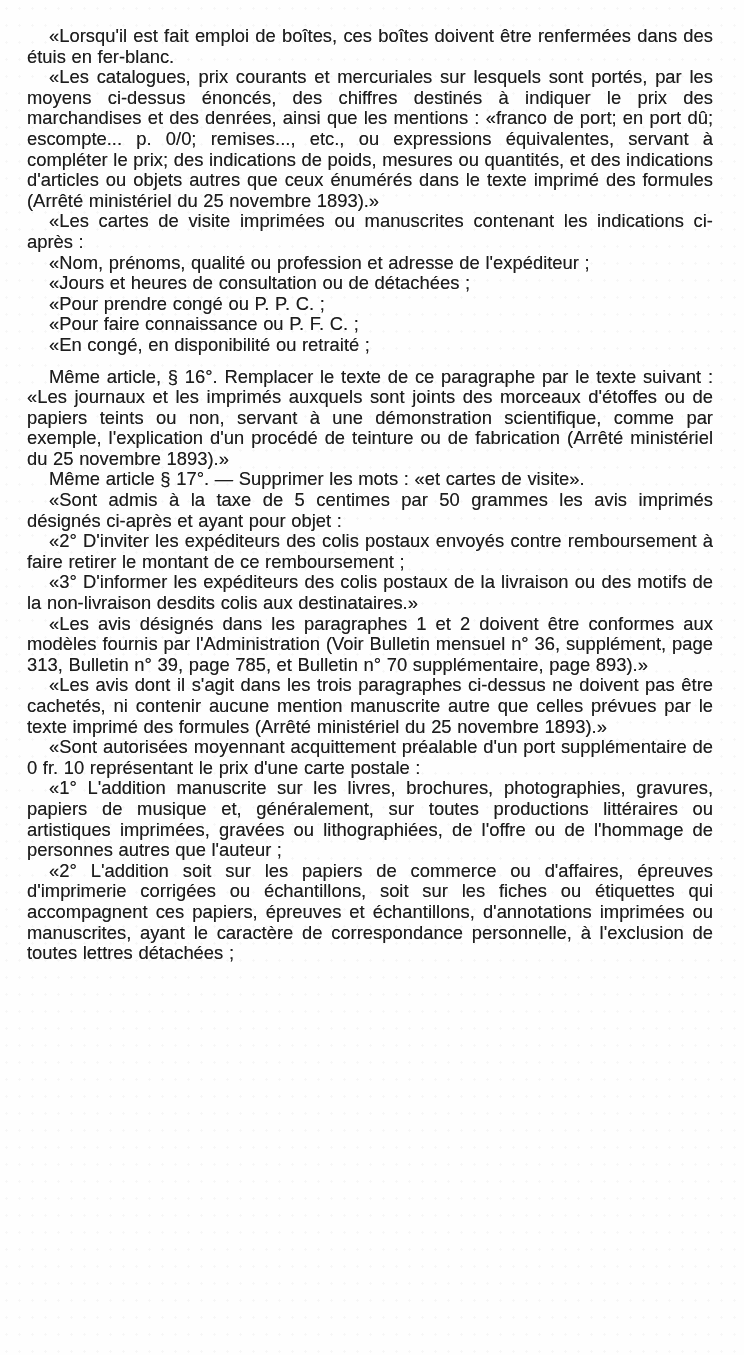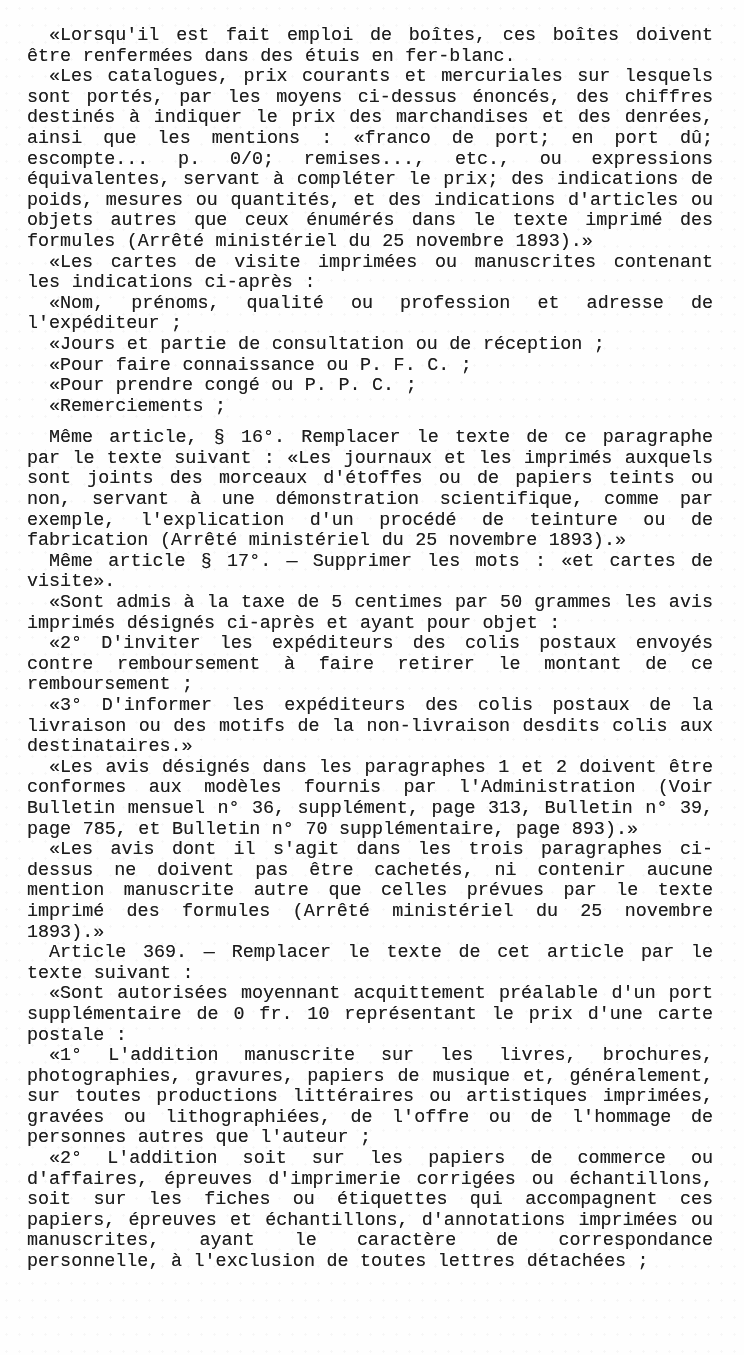--- a/index.html
+++ b/index.html
@@ -5,21 +5,21 @@
   html, body { margin: 0; padding: 0; background: #ffffff; }
   .page {
     position: relative;
     width: 744px;
     height: 1355px;
     box-sizing: border-box;
     background: #fefefe;
     background-image: radial-gradient(rgba(40,40,40,0.035) 1px, transparent 1.2px);
     background-size: 13px 17px;
     overflow: hidden;
-    font-family: Liberation Mono, monospace;
+    font-family: Liberation Sans, sans-serif;
     color: #1d1d1d;
     padding: 26px 30px 0 27px;
   }
   .text-column {
     width: 686px;
   }
   p.para {
     margin: 0;
     text-indent: 22px;
     text-align: justify;
@@ -32,29 +32,28 @@
 </style>
 </head>
 <body>
 
 <div class="page">
   <div class="text-column">
       <p class="para">«Lorsqu'il est fait emploi de boîtes, ces boîtes doivent être renfermées dans des étuis en fer-blanc.</p>
       <p class="para">«Les catalogues, prix courants et mercuriales sur lesquels sont portés, par les moyens ci-dessus énoncés, des chiffres destinés à indiquer le prix des marchandises et des denrées, ainsi que les mentions : «franco de port; en port dû; escompte... p. 0/0; remises..., etc., ou expressions équivalentes, servant à compléter le prix; des indications de poids, mesures ou quantités, et des indications d'articles ou objets autres que ceux énumérés dans le texte imprimé des formules (Arrêté ministériel du 25 novembre 1893).»</p>
       <p class="para">«Les cartes de visite imprimées ou manuscrites contenant les indications ci-après :</p>
       <p class="para">«Nom, prénoms, qualité ou profession et adresse de l'expéditeur ;</p>
-      <p class="para">«Jours et partie de consultation ou de réception ;</p>
+      <p class="para">«Jours et heures de consultation ou de détachées ;</p>
+      <p class="para">«Pour prendre congé ou P. P. C. ;</p>
       <p class="para">«Pour faire connaissance ou P. F. C. ;</p>
-      <p class="para">«Pour prendre congé ou P. P. C. ;</p>
-      <p class="para">«Remerciements ;</p>
+      <p class="para">«En congé, en disponibilité ou retraité ;</p>
       <p class="para gap">Même article, § 16°. Remplacer le texte de ce paragraphe par le texte suivant : «Les journaux et les imprimés auxquels sont joints des morceaux d'étoffes ou de papiers teints ou non, servant à une démonstration scientifique, comme par exemple, l'explication d'un procédé de teinture ou de fabrication (Arrêté ministériel du 25 novembre 1893).»</p>
       <p class="para">Même article § 17°. — Supprimer les mots : «et cartes de visite».</p>
       <p class="para">«Sont admis à la taxe de 5 centimes par 50 grammes les avis imprimés désignés ci-après et ayant pour objet :</p>
       <p class="para">«2° D'inviter les expéditeurs des colis postaux envoyés contre remboursement à faire retirer le montant de ce remboursement ;</p>
       <p class="para">«3° D'informer les expéditeurs des colis postaux de la livraison ou des motifs de la non-livraison desdits colis aux destinataires.»</p>
       <p class="para">«Les avis désignés dans les paragraphes 1 et 2 doivent être conformes aux modèles fournis par l'Administration (Voir Bulletin mensuel n° 36, supplément, page 313, Bulletin n° 39, page 785, et Bulletin n° 70 supplémentaire, page 893).»</p>
       <p class="para">«Les avis dont il s'agit dans les trois paragraphes ci-dessus ne doivent pas être cachetés, ni contenir aucune mention manuscrite autre que celles prévues par le texte imprimé des formules (Arrêté ministériel du 25 novembre 1893).»</p>
-      <p class="para">Article 369. — Remplacer le texte de cet article par le texte suivant :</p>
       <p class="para">«Sont autorisées moyennant acquittement préalable d'un port supplémentaire de 0 fr. 10 représentant le prix d'une carte postale :</p>
       <p class="para">«1° L'addition manuscrite sur les livres, brochures, photographies, gravures, papiers de musique et, généralement, sur toutes productions littéraires ou artistiques imprimées, gravées ou lithographiées, de l'offre ou de l'hommage de personnes autres que l'auteur ;</p>
       <p class="para">«2° L'addition soit sur les papiers de commerce ou d'affaires, épreuves d'imprimerie corrigées ou échantillons, soit sur les fiches ou étiquettes qui accompagnent ces papiers, épreuves et échantillons, d'annotations imprimées ou manuscrites, ayant le caractère de correspondance personnelle, à l'exclusion de toutes lettres détachées ;</p>
     </div>
 </div>
 
 </body></html>

